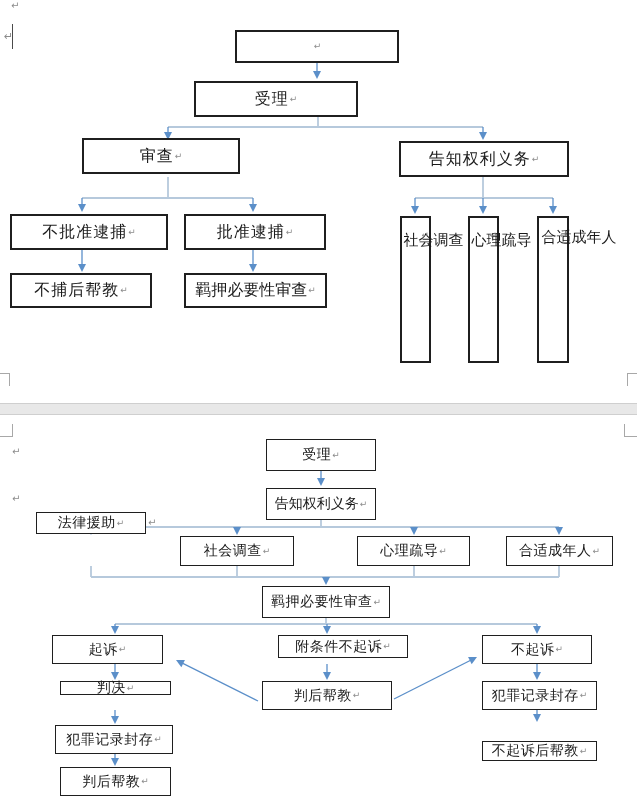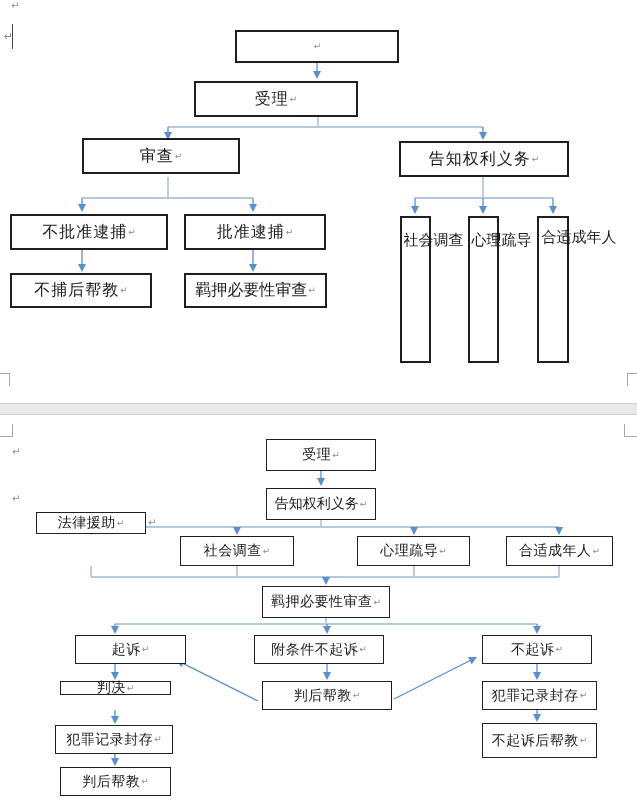--- a/index.html
+++ b/index.html
@@ -198,25 +198,25 @@
         <span class="pmark">↵</span>
     </div>
     <div class="node p2" style="left:506px;top:536px;width:107px;height:30px">
       <span class="lbl">合适成年人</span>
         <span class="pmark">↵</span>
     </div>
     <div class="node p2" style="left:262px;top:586px;width:128px;height:32px">
       <span class="lbl">羁押必要性审查</span>
         <span class="pmark">↵</span>
     </div>
-    <div class="node p2" style="left:75px;top:635px;width:111px;height:29px">
+    <div class="node p2" style="left:52px;top:635px;width:111px;height:29px">
       <span class="lbl">起诉</span>
         <span class="pmark">↵</span>
     </div>
-    <div class="node p2" style="left:254px;top:635px;width:130px;height:29px">
+    <div class="node p2" style="left:278px;top:635px;width:130px;height:23px">
       <span class="lbl">附条件不起诉</span>
         <span class="pmark">↵</span>
     </div>
     <div class="node p2" style="left:482px;top:635px;width:110px;height:29px">
       <span class="lbl">不起诉</span>
         <span class="pmark">↵</span>
     </div>
     <div class="node p2" style="left:60px;top:681px;width:111px;height:14px">
       <span class="lbl">判决</span>
         <span class="pmark">↵</span>
@@ -226,21 +226,21 @@
         <span class="pmark">↵</span>
     </div>
     <div class="node p2" style="left:482px;top:681px;width:115px;height:29px">
       <span class="lbl">犯罪记录封存</span>
         <span class="pmark">↵</span>
     </div>
     <div class="node p2" style="left:55px;top:725px;width:118px;height:29px">
       <span class="lbl">犯罪记录封存</span>
         <span class="pmark">↵</span>
     </div>
-    <div class="node p2" style="left:482px;top:723px;width:115px;height:35px">
+    <div class="node p2" style="left:482px;top:741px;width:115px;height:20px">
       <span class="lbl">不起诉后帮教</span>
         <span class="pmark">↵</span>
     </div>
     <div class="node p2" style="left:60px;top:767px;width:111px;height:29px">
       <span class="lbl">判后帮教</span>
         <span class="pmark">↵</span>
     </div>
   </div>
 
 </div>

